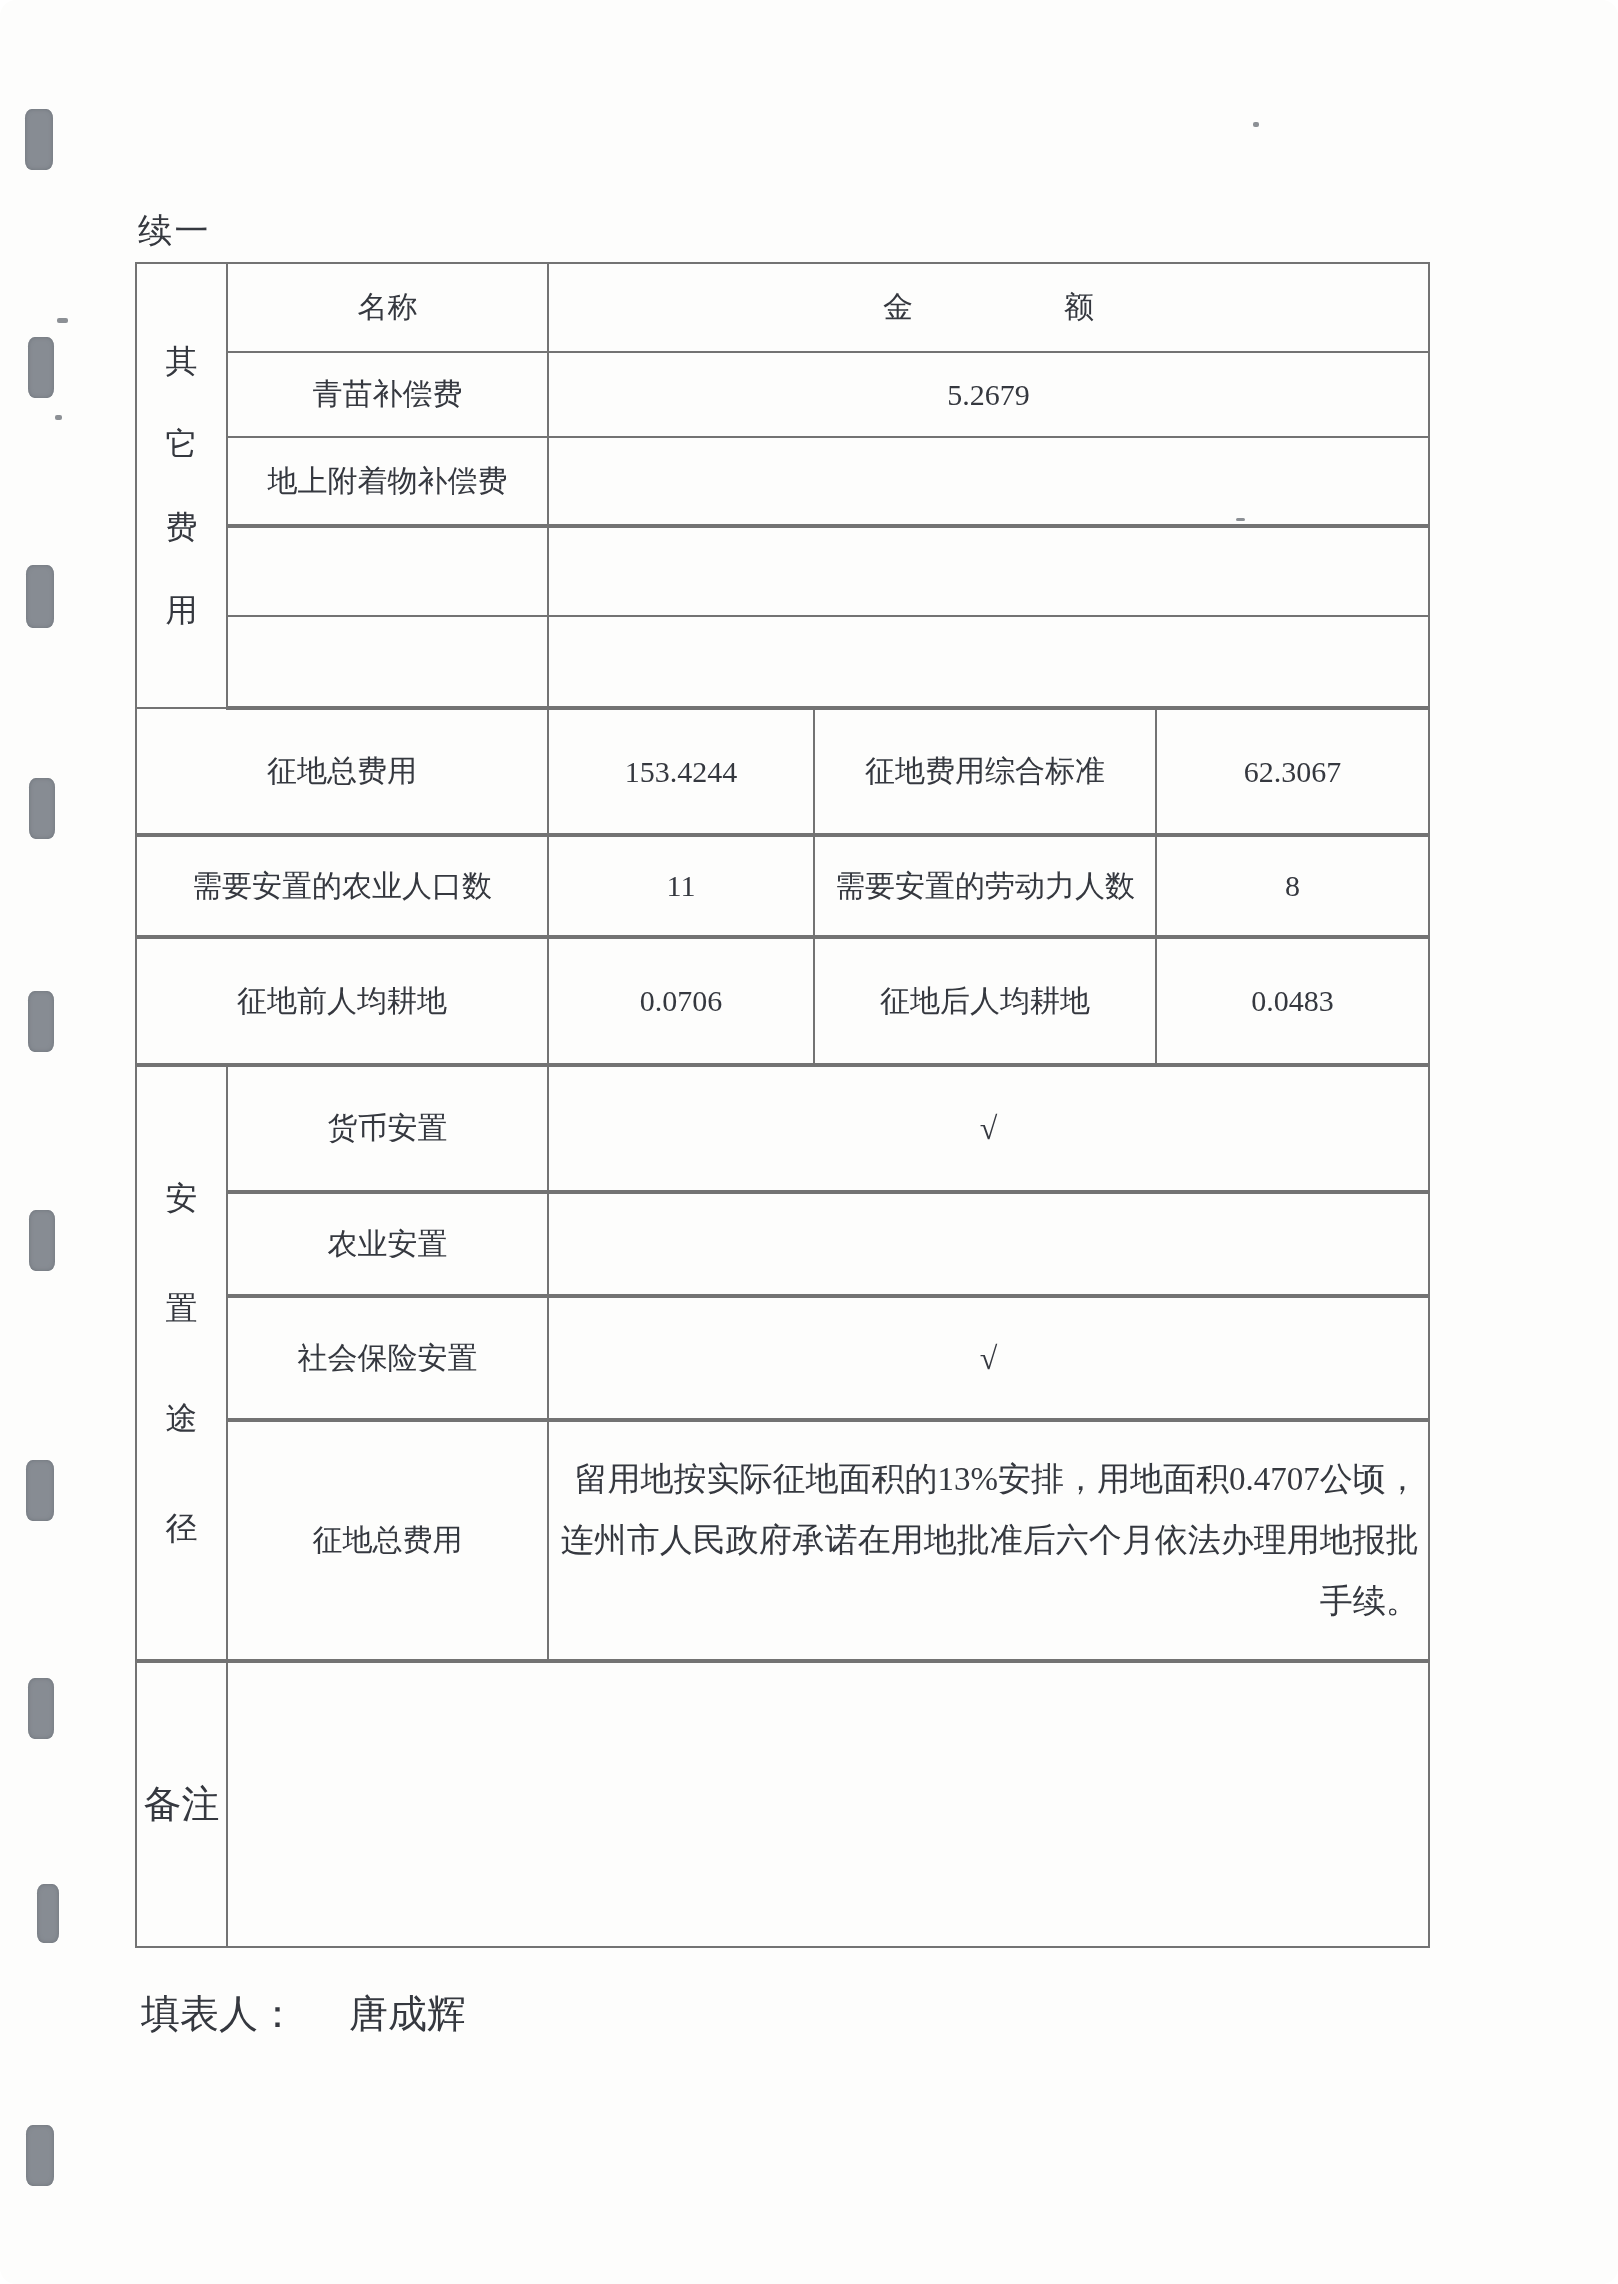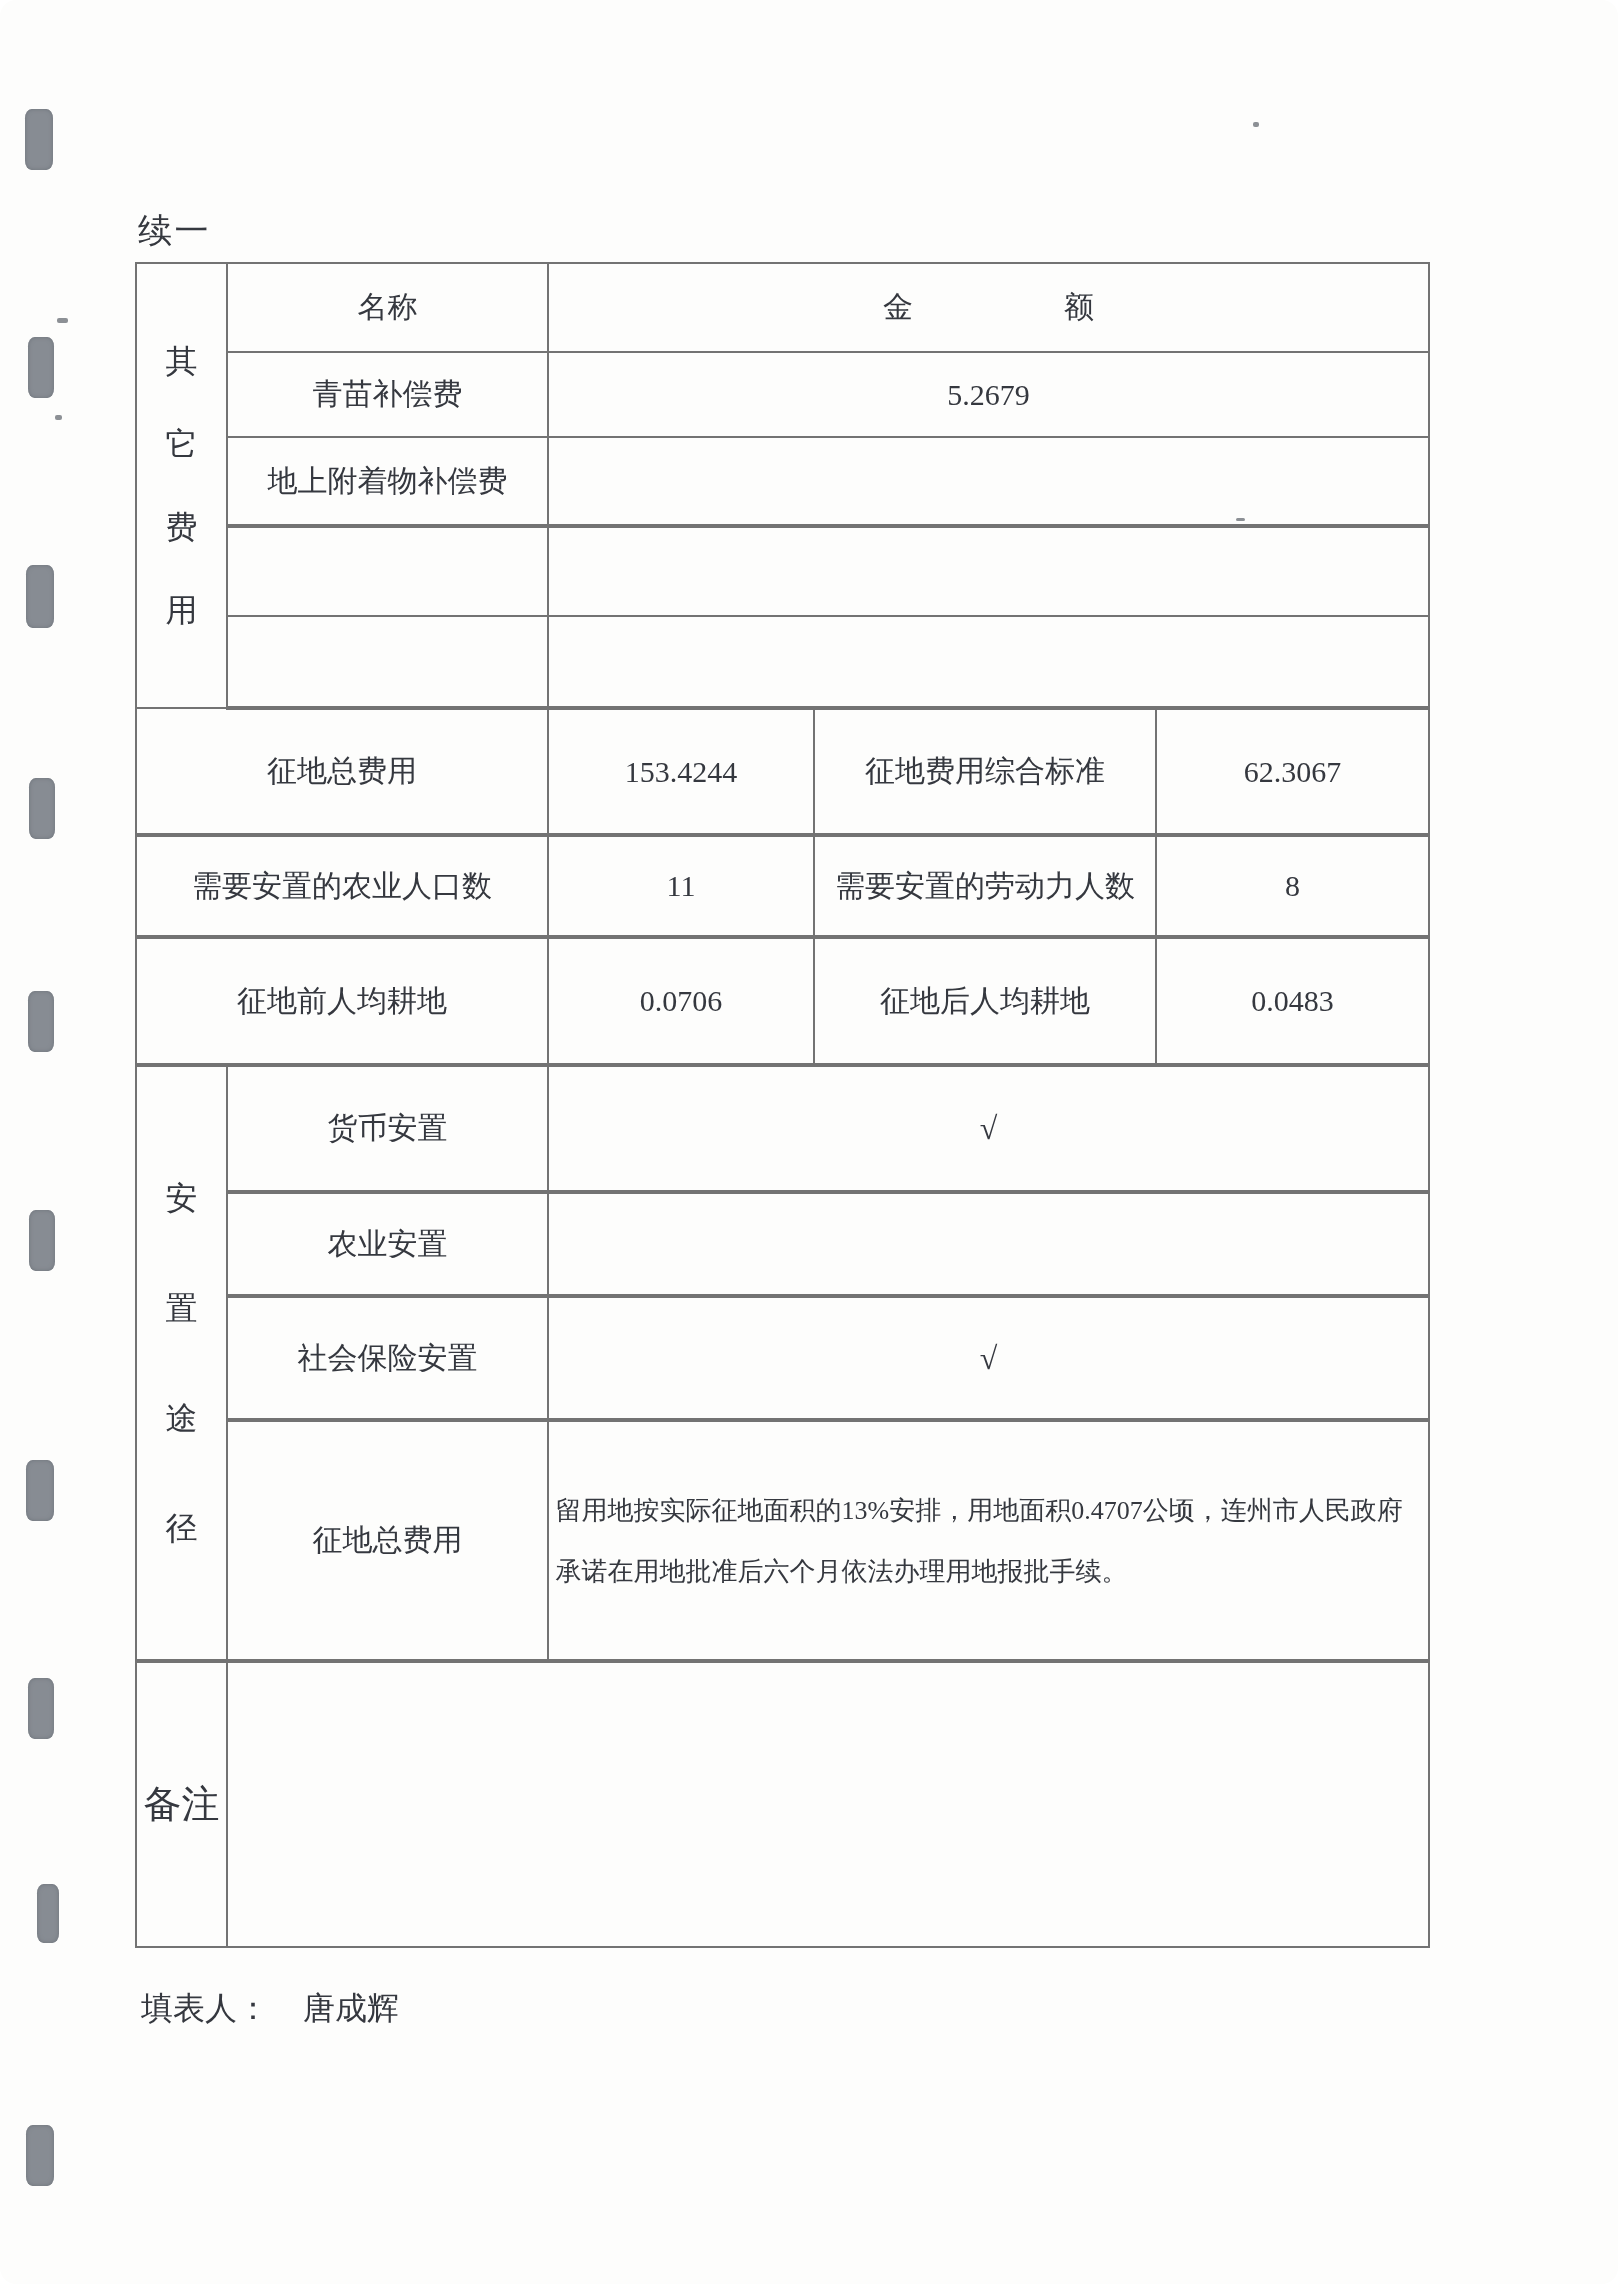--- a/index.html
+++ b/index.html
@@ -72,35 +72,35 @@
     letter-spacing: 151px;
     padding-left: 151px;
     white-space: nowrap;
   }
 
   td.long-text-cell {
     text-align: left;
     vertical-align: middle;
   }
   .long-text {
-    font-size: 26px;
+    font-size: 33px;
     line-height: 61px;
     padding: 0 9.2px 0 6.6px;
-    text-align: left;
+    text-align: right;
   }
 
   .checkmark { font-size: 32px; }
 
   .filler-line {
     position: absolute;
     left: 141px;
     top: 1987px;
-    font-size: 32px;
+    font-size: 39px;
     display: flex;
-    gap: 34px;
+    gap: 52px;
     align-items: baseline;
   }
 </style>
 </head>
 <body>
 
 <div class="page">
 
   <div id="binder-marks">
       <div class="binder-mark" style="left: 25px; top: 109px; width: 28px; height: 61px;"></div>

